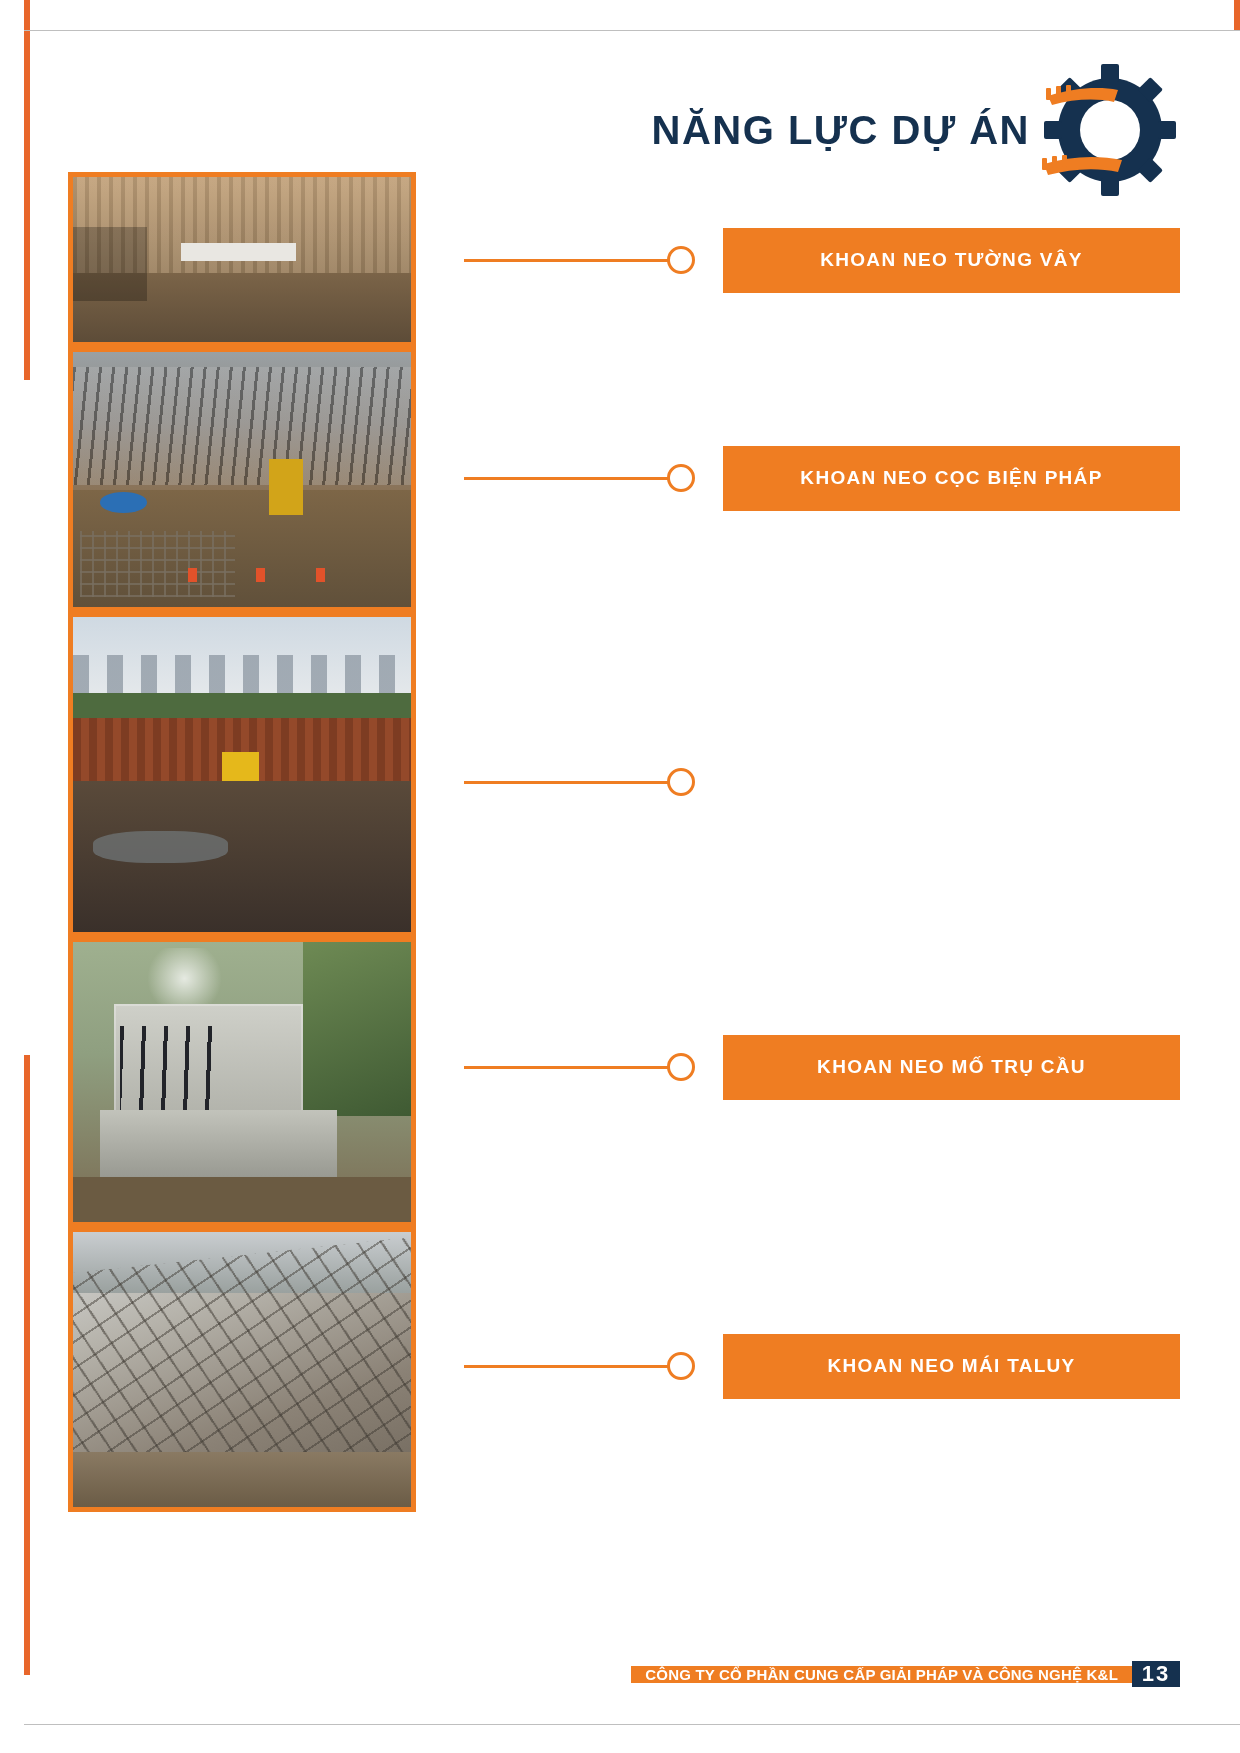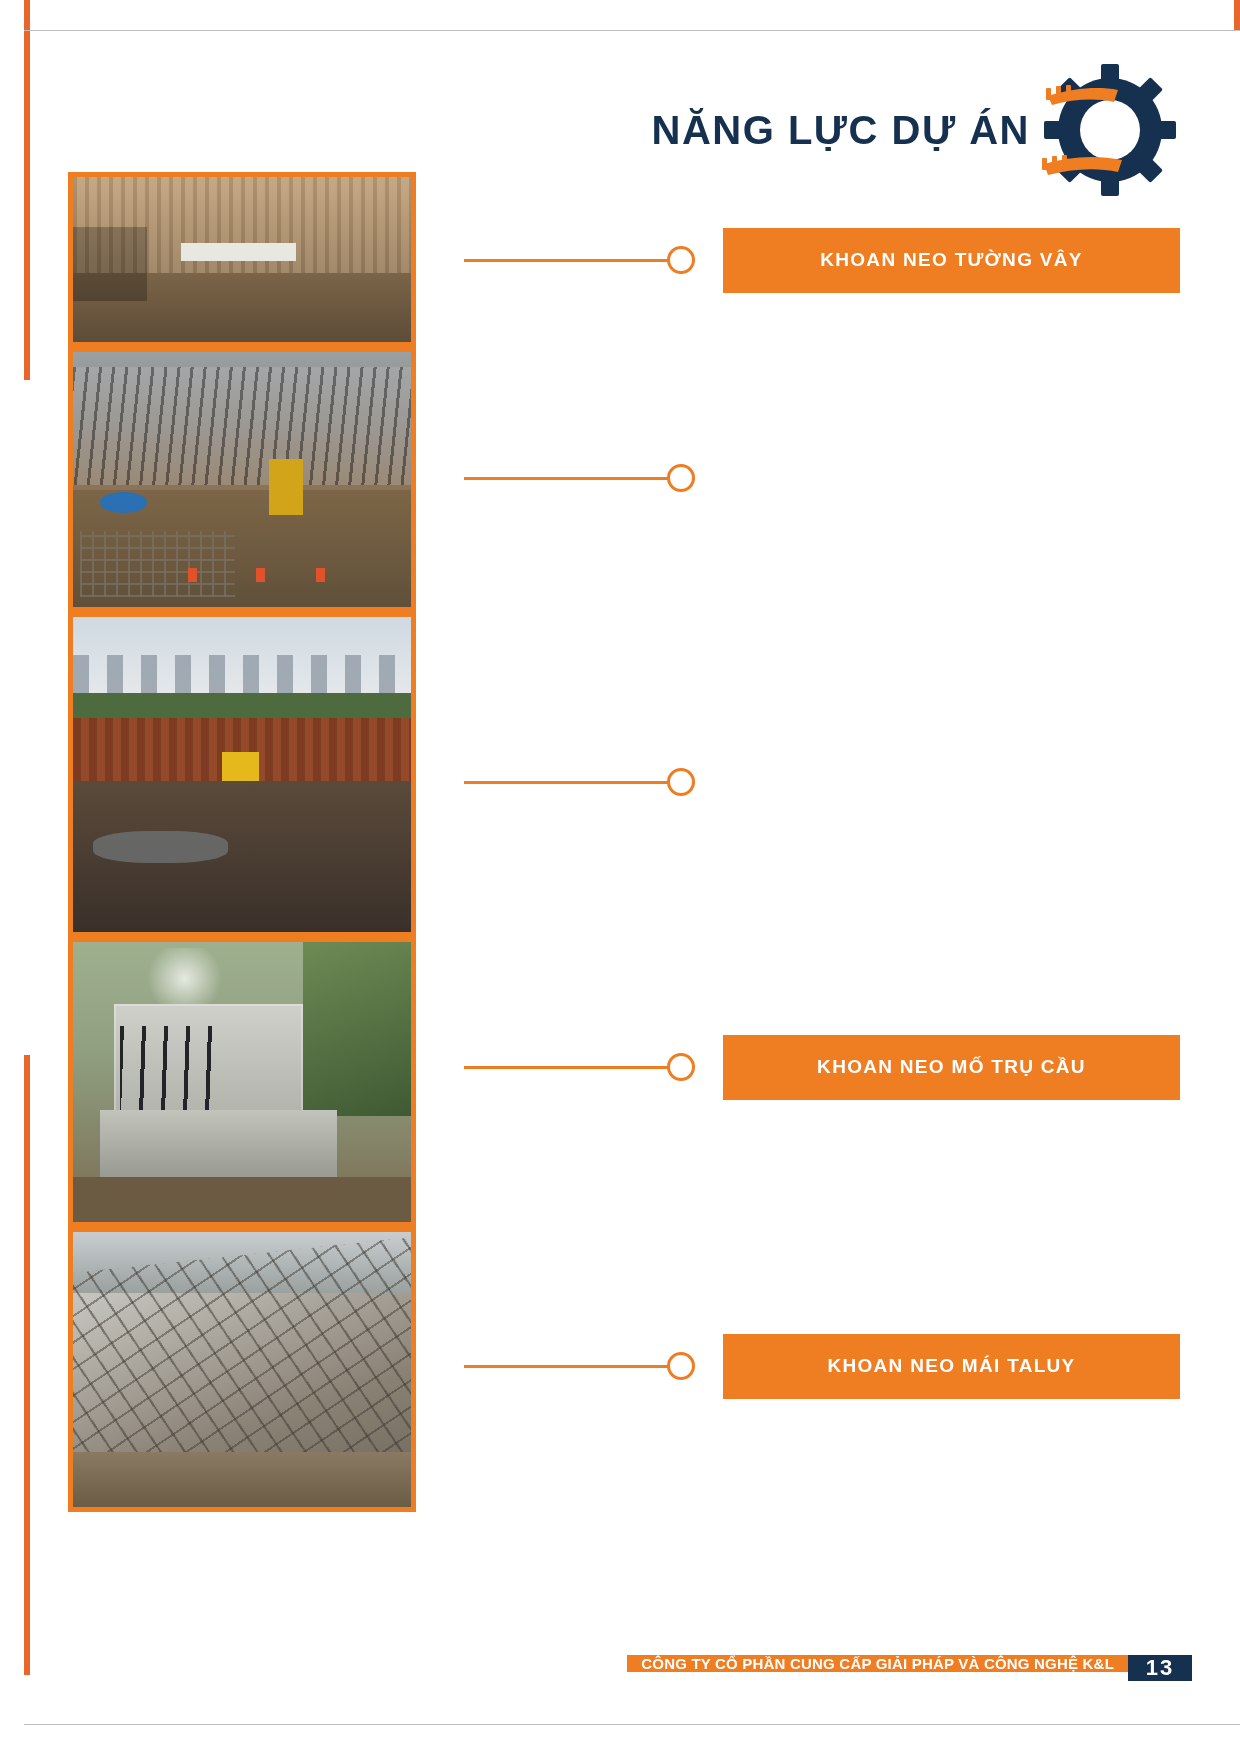--- a/index.html
+++ b/index.html
@@ -189,24 +189,24 @@
     justify-content: center;
     font-size: 19px;
     font-weight: bold;
     letter-spacing: 1.3px;
     text-transform: uppercase;
   }
 
   
   .footer {
     position: absolute;
-    right: 48px;
+    right: 60px;
     top: 1655px;
     display: flex;
-    align-items: flex-start;
+    align-items: center;
     height: 38px;
     padding-left: 16px;
   }
   .footer-company {
     background: #ef7d22;
     color: #ffffff;
     font-size: 15px;
     font-weight: bold;
     letter-spacing: .2px;
     display: flex;
@@ -216,21 +216,21 @@
   }
   .footer-page {
     background: #15314f;
     color: #ffffff;
     font-size: 22px;
     font-weight: bold;
     letter-spacing: 2px;
     display: flex;
     align-items: center;
     justify-content: center;
-    width: 64px;
+    width: 48px;
   }
 </style>
 </head>
 <body>
 
 <div class="page">
 
   <div class="bleed-left-top"></div>
   <div class="bleed-left-bottom"></div>
   <div class="bleed-right-top"></div>
@@ -326,20 +326,21 @@
     <div class="conn-line"></div>
     <div class="conn-dot"></div>
     <div class="conn-gap"></div>
     <div class="label-box">KHOAN NEO TƯỜNG VÂY</div>
   </div>
 
   <div class="row" style="top:450px">
     <div class="conn-line"></div>
     <div class="conn-dot"></div>
     <div class="conn-gap"></div>
+    <div class="label-box">KHOAN NEO CỌC BIỆN PHÁP</div>
   </div>
 
   <div class="row" style="top:754px">
     <div class="conn-line"></div>
     <div class="conn-dot"></div>
     <div class="conn-gap"></div>
   </div>
 
   <div class="row" style="top:1039px">
     <div class="conn-line"></div>

